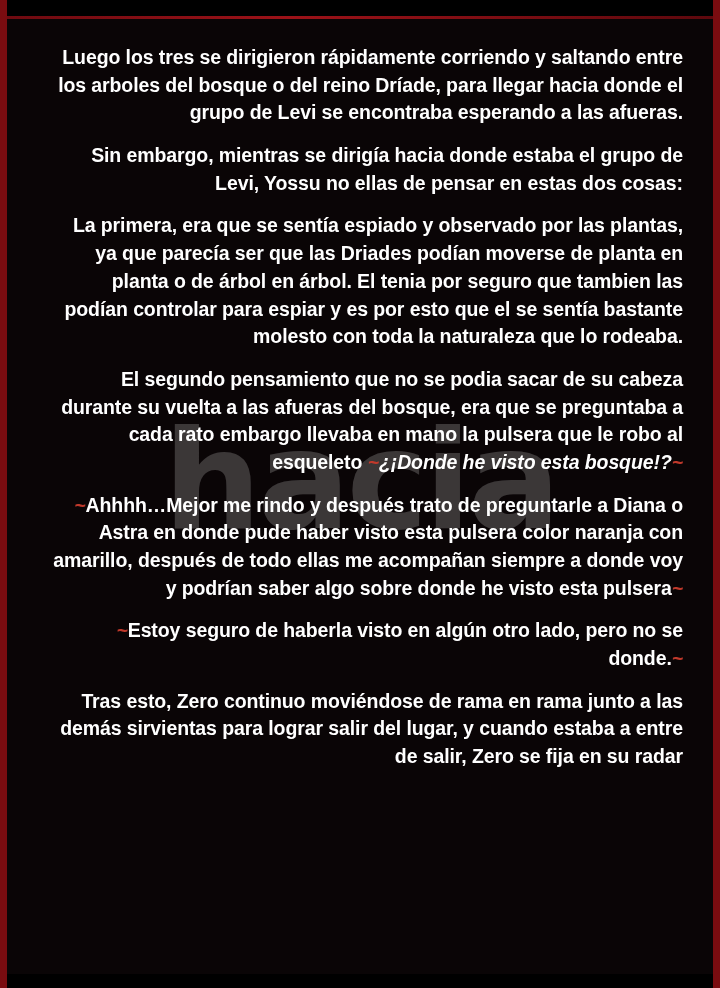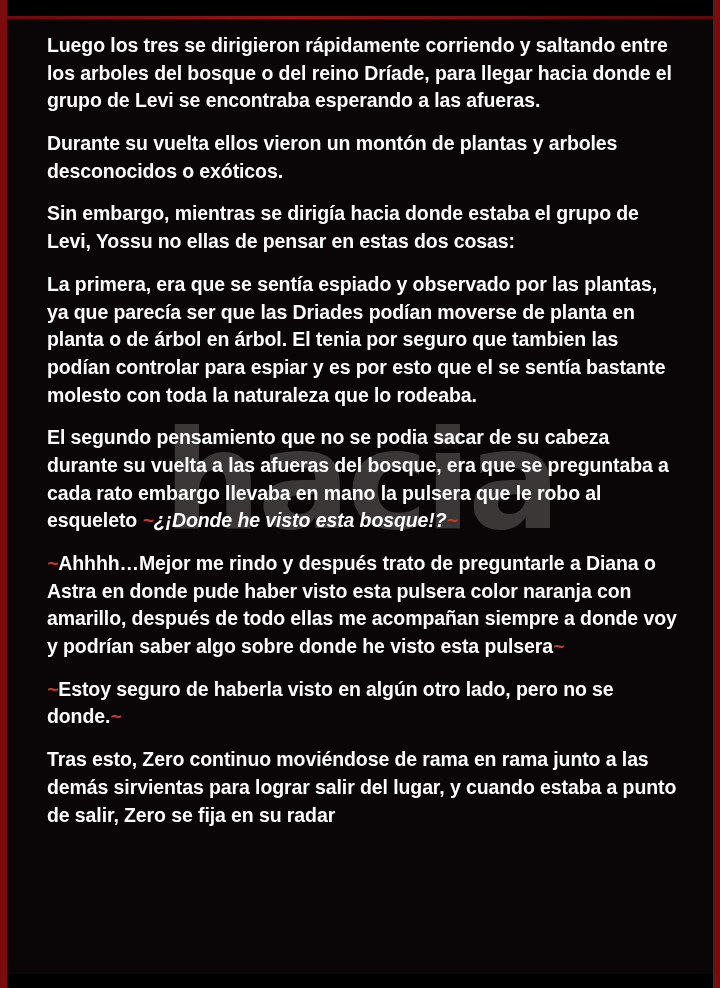--- a/index.html
+++ b/index.html
@@ -54,24 +54,25 @@
     right: 0;
     bottom: 14px;
     padding: 10px 30px 0 40px;
     box-sizing: border-box;
   }
   .para {
     color: #ffffff;
     font-size: 19.5px;
     font-weight: bold;
     line-height: 1.42;
-    margin: 0 0 15px 0;
+    margin: 12px 0 15px 0;
     letter-spacing: -0.1px;
     position: relative;
     z-index: 2;
+    text-align: right;
   }
   .em-italic {
     font-style: italic;
   }
   .tilde {
     color: #c0392b;
     font-style: italic;
   }
   .watermark {
     position: absolute;
@@ -97,30 +98,29 @@
 
   <div class="top-bar"></div>
   <div class="top-accent"></div>
 
   <div class="watermark">hacia</div>
 
   <div class="content">
 
     <p class="para">Luego los tres se dirigieron rápidamente corriendo y saltando entre los arboles del bosque o del reino Dríade, para llegar hacia donde el grupo de Levi se encontraba esperando a las afueras.</p>
 
-    <p class="para">Durante su vuelta ellos vieron un montón de plantas y arboles desconocidos o exóticos.</p>
 
     <p class="para">Sin embargo, mientras se dirigía hacia donde estaba el grupo de Levi, Yossu no ellas de pensar en estas dos cosas:</p>
 
     <p class="para">La primera, era que se sentía espiado y observado por las plantas, ya que parecía ser que las Driades podían moverse de planta en planta o de árbol en árbol. El tenia por seguro que tambien las podían controlar para espiar y es por esto que el se sentía bastante molesto con toda la naturaleza que lo rodeaba.</p>
 
     <p class="para"><span>El segundo pensamiento que no se podia sacar de su cabeza durante su vuelta a las afueras del bosque, era que se preguntaba a cada rato embargo llevaba en mano la pulsera que le robo al esqueleto </span><span class="tilde">~</span><span class="em-italic">¿¡Donde he visto esta bosque!?</span><span class="tilde">~</span></p>
 
     <p class="para"><span class="tilde">~</span><span>Ahhhh…Mejor me rindo y después trato de preguntarle a Diana o Astra en donde pude haber visto esta pulsera color naranja con amarillo, después de todo ellas me acompañan siempre a donde voy y podrían saber algo sobre donde he visto esta pulsera</span><span class="tilde">~</span></p>
 
     <p class="para"><span class="tilde">~</span><span>Estoy seguro de haberla visto en algún otro lado, pero no se donde.</span><span class="tilde">~</span></p>
 
-    <p class="para">Tras esto, Zero continuo moviéndose de rama en rama junto a las demás sirvientas para lograr salir del lugar, y cuando estaba a punto de salir, Zero se fija en su radar</p>
+    <p class="para">Tras esto, Zero continuo moviéndose de rama en rama junto a las demás sirvientas para lograr salir del lugar, y cuando estaba a entre de salir, Zero se fija en su radar</p>
 
   </div>
 
   <div class="bottom-bar"></div>
 </div>
 
 </body></html>

